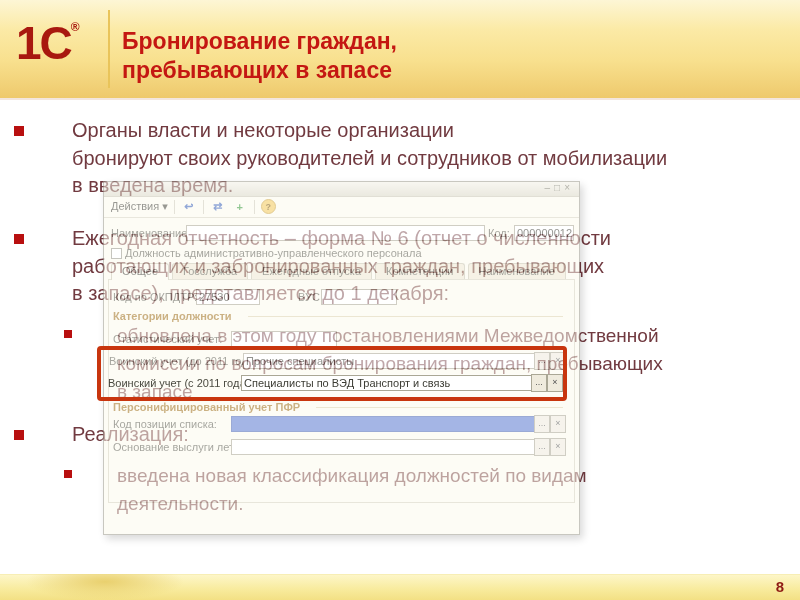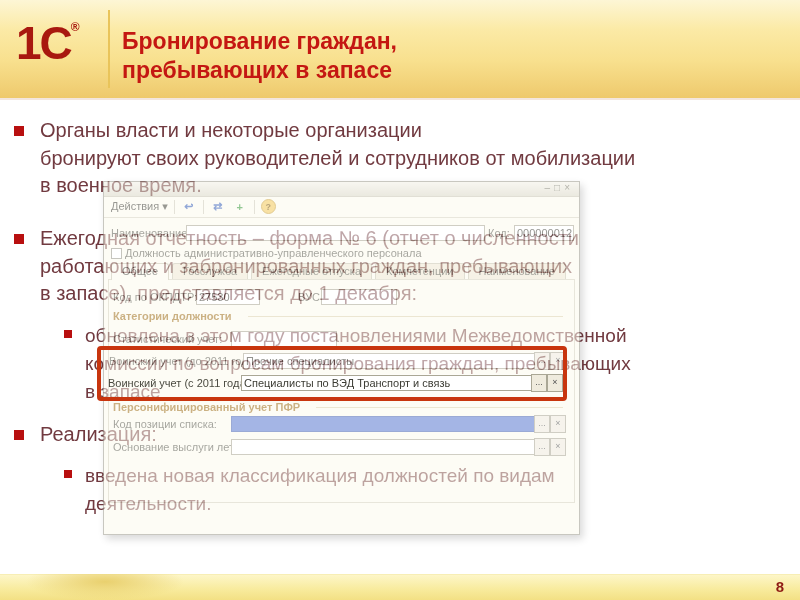--- a/index.html
+++ b/index.html
@@ -13,21 +13,21 @@
   .logo{position:absolute;left:16px;top:20px;color:#a8180f;font-size:46px;font-weight:bold;
         letter-spacing:-2px;line-height:1;}
   .logo sup{font-size:12px;vertical-align:28px;letter-spacing:0;}
   .header-sep{position:absolute;left:108px;top:10px;width:2px;height:78px;background:#e9c45a;}
   .title{position:absolute;left:122px;top:27px;color:#c41712;font-size:23px;font-weight:bold;
          line-height:29px;}
 
   
   .textlayer{position:absolute;left:0;top:0;width:800px;height:600px;z-index:1;}
   .bullet{position:absolute;color:#713a40;font-size:20px;line-height:27.5px;white-space:nowrap;}
-  .bullet .ln{display:block;}
+  .bullet .ln{display:block;margin-left:32px;}
   .sq{position:absolute;left:-26px;top:9px;width:10px;height:10px;background:#b80f0f;}
   .bullet.l2{font-size:19px;line-height:28px;}
   .bullet.l2 .sq{left:-21px;top:8px;width:8px;height:8px;}
 
   
   .dialog{position:absolute;left:103px;top:181px;width:475px;height:352px;z-index:2;
     background:#fcfaee;border:1px solid #9c9a8e;box-shadow:3px 4px 8px rgba(0,0,0,.28);
     opacity:.55;font-size:11px;color:#55554a;}
   .dlg-titlebar{position:absolute;left:0;top:0;width:100%;height:14px;
     background:linear-gradient(180deg,#f2f0e6,#dbd8c7);border-bottom:1px solid #c9c6b4;}
@@ -84,21 +84,21 @@
       <span class="ln" style="display:block">Бронирование граждан,</span>
       <span class="ln" style="display:block">пребывающих в запасе</span>
     </div>
   </div>
 
   <div class="textlayer">
     <div class="bullet l1" style="left:40px;top:117px">
       <span class="sq"></span>
       <span class="ln">Органы власти и некоторые организации</span>
       <span class="ln">бронируют своих руководителей и сотрудников от мобилизации</span>
-      <span class="ln">в военное время.</span>
+      <span class="ln">в введена время.</span>
     </div>
     <div class="bullet l1" style="left:40px;top:225px">
       <span class="sq"></span>
       <span class="ln">Ежегодная отчетность – форма № 6 (отчет о численности</span>
       <span class="ln">работающих и забронированных граждан, пребывающих</span>
       <span class="ln">в запасе), представляется до 1 декабря:</span>
     </div>
     <div class="bullet l2" style="left:85px;top:322px">
       <span class="sq"></span>
       <span class="ln">обновлена в этом году постановлениями Межведомственной</span>

